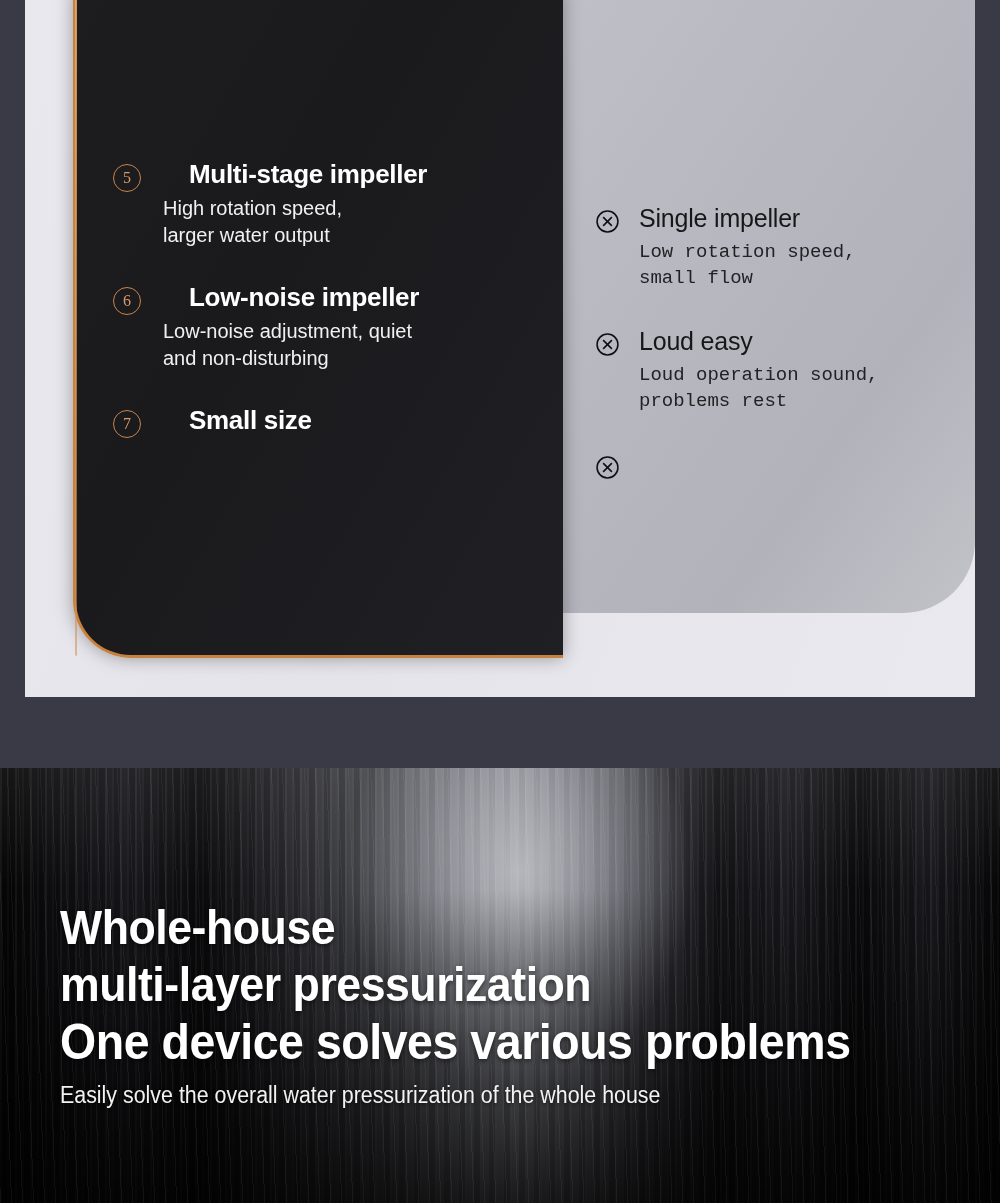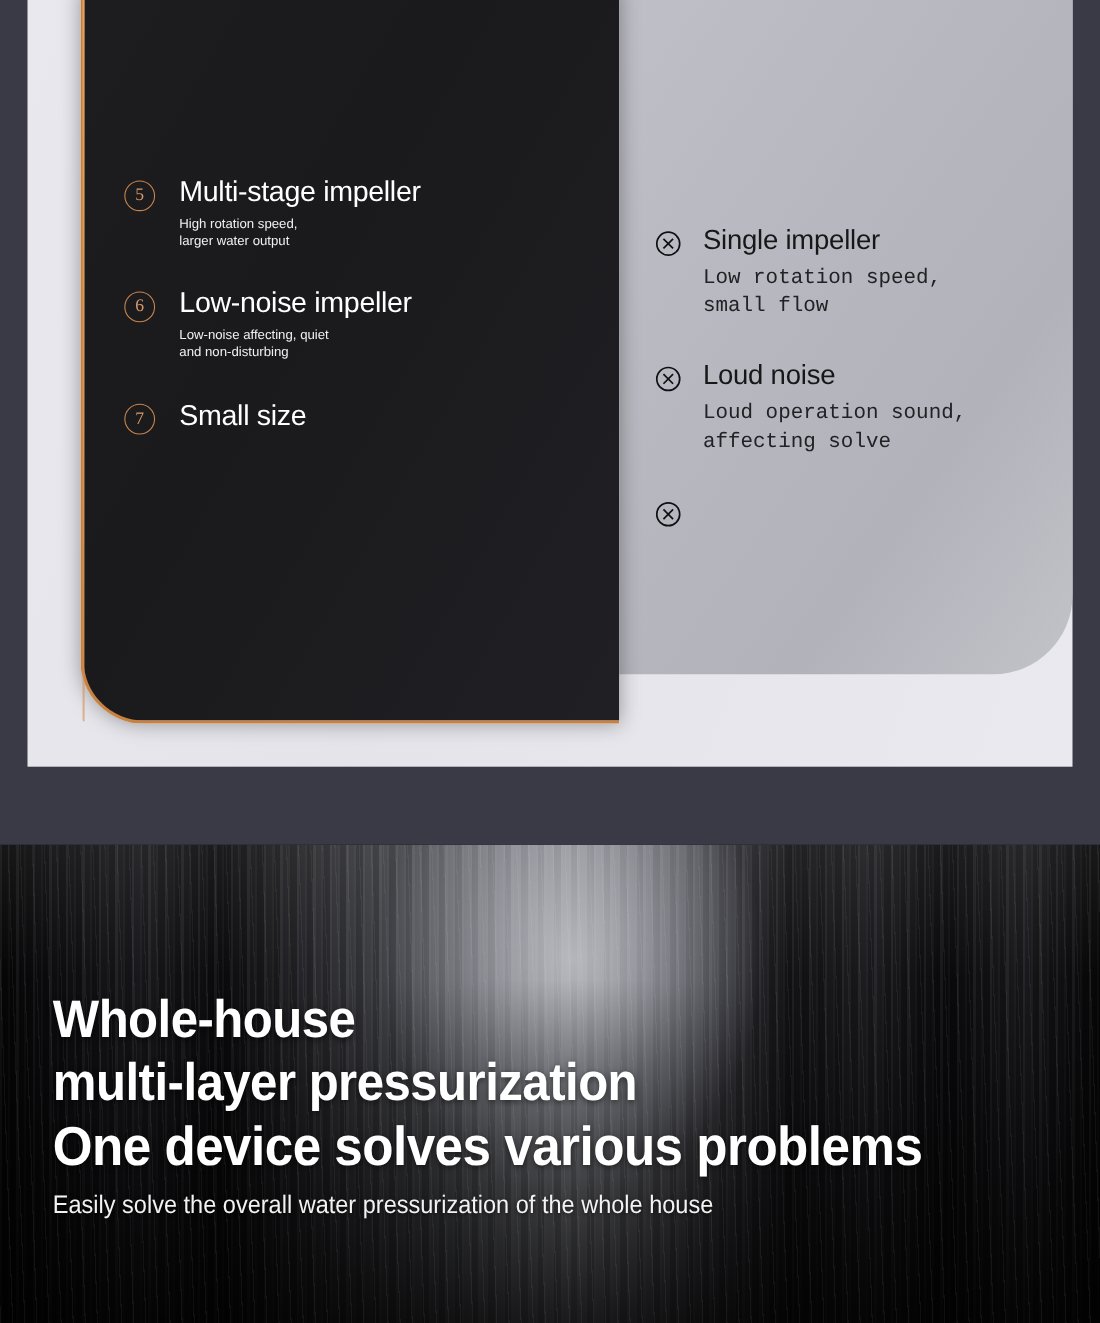--- a/index.html
+++ b/index.html
@@ -59,32 +59,32 @@
 
   .badge{
     position:absolute; left:0; top:4px;
     width:28px; height:28px; border-radius:50%;
     border:1.6px solid #c8844a;
     color:#d9996a;
     font-size:16px; line-height:25px; text-align:center;
     font-family:"Liberation Serif", serif;
   }
   .row-dark .r-title{
-    margin-left:50px;
+    margin-left:76px;
     color:#ffffff;
     font-size:26px;
-    font-weight:normal;
+    font-weight:bold;
     letter-spacing:-0.3px;
     line-height:1.15;
   }
   .row-dark .r-desc{
     margin-left:50px;
     margin-top:5px;
     color:#f0f0f0;
-    font-size:12px;
+    font-size:20px;
     font-weight:normal;
     line-height:1.35;
     white-space:pre-line;
   }
 
   
   .list-gray{
     position:absolute; left:570px; top:168px; width:380px;margin-top:36px;
   }
   .row-gray{ position:relative; margin-bottom:36px; }
@@ -140,21 +140,21 @@
   .hero-bg2{
     position:absolute; inset:0;
     background:
       repeating-linear-gradient(88deg,
         rgba(255,255,255,.05) 0px, rgba(255,255,255,.05) 1px,
         rgba(0,0,0,0) 1px, rgba(0,0,0,0) 11px),
       linear-gradient(180deg, rgba(255,255,255,.07) 0%, rgba(0,0,0,0) 28%, rgba(0,0,0,.55) 72%, rgba(0,0,0,.82) 100%);
   }
 
   .hero-text{
-    position:absolute; left:48px; top:132px; width:920px;
+    position:absolute; left:60px; top:132px; width:920px;
   }
   .hl{
     color:#ffffff;
     font-family:"Liberation Sans Narrow","Liberation Sans", sans-serif;
     font-weight:bold;
     font-size:48px;
     line-height:1.18;
     letter-spacing:-0.5px;
     transform:scaleX(.93);
     transform-origin:left center;
@@ -192,21 +192,21 @@
         <div class="row-dark">
           <div class="badge">5</div>
           <div class="r-title">Multi-stage impeller</div>
           <div class="r-desc">High rotation speed,
 larger water output</div>
         </div>
 
         <div class="row-dark">
           <div class="badge">6</div>
           <div class="r-title">Low-noise impeller</div>
-          <div class="r-desc">Low-noise affecting, quiet
+          <div class="r-desc">Low-noise adjustment, quiet
 and non-disturbing</div>
         </div>
 
         <div class="row-dark">
           <div class="badge">7</div>
           <div class="r-title">Small size</div>
         </div>
 
       </div>
 
@@ -226,23 +226,23 @@
         </div>
 
         <div class="row-gray">
           <span class="xicon">
             <svg viewBox="0 0 24 24" fill="none" stroke="#101013" stroke-width="1.5">
               <circle cx="12" cy="12" r="10"></circle>
               <line x1="7.8" y1="7.8" x2="16.2" y2="16.2"></line>
               <line x1="16.2" y1="7.8" x2="7.8" y2="16.2"></line>
             </svg>
           </span>
-          <div class="r-title">Loud noise</div>
+          <div class="r-title">Loud easy</div>
           <div class="r-desc">Loud operation sound,
-affecting solve</div>
+problems rest</div>
         </div>
 
         <div class="row-gray">
           <span class="xicon">
             <svg viewBox="0 0 24 24" fill="none" stroke="#101013" stroke-width="1.5">
               <circle cx="12" cy="12" r="10"></circle>
               <line x1="7.8" y1="7.8" x2="16.2" y2="16.2"></line>
               <line x1="16.2" y1="7.8" x2="7.8" y2="16.2"></line>
             </svg>
           </span>

